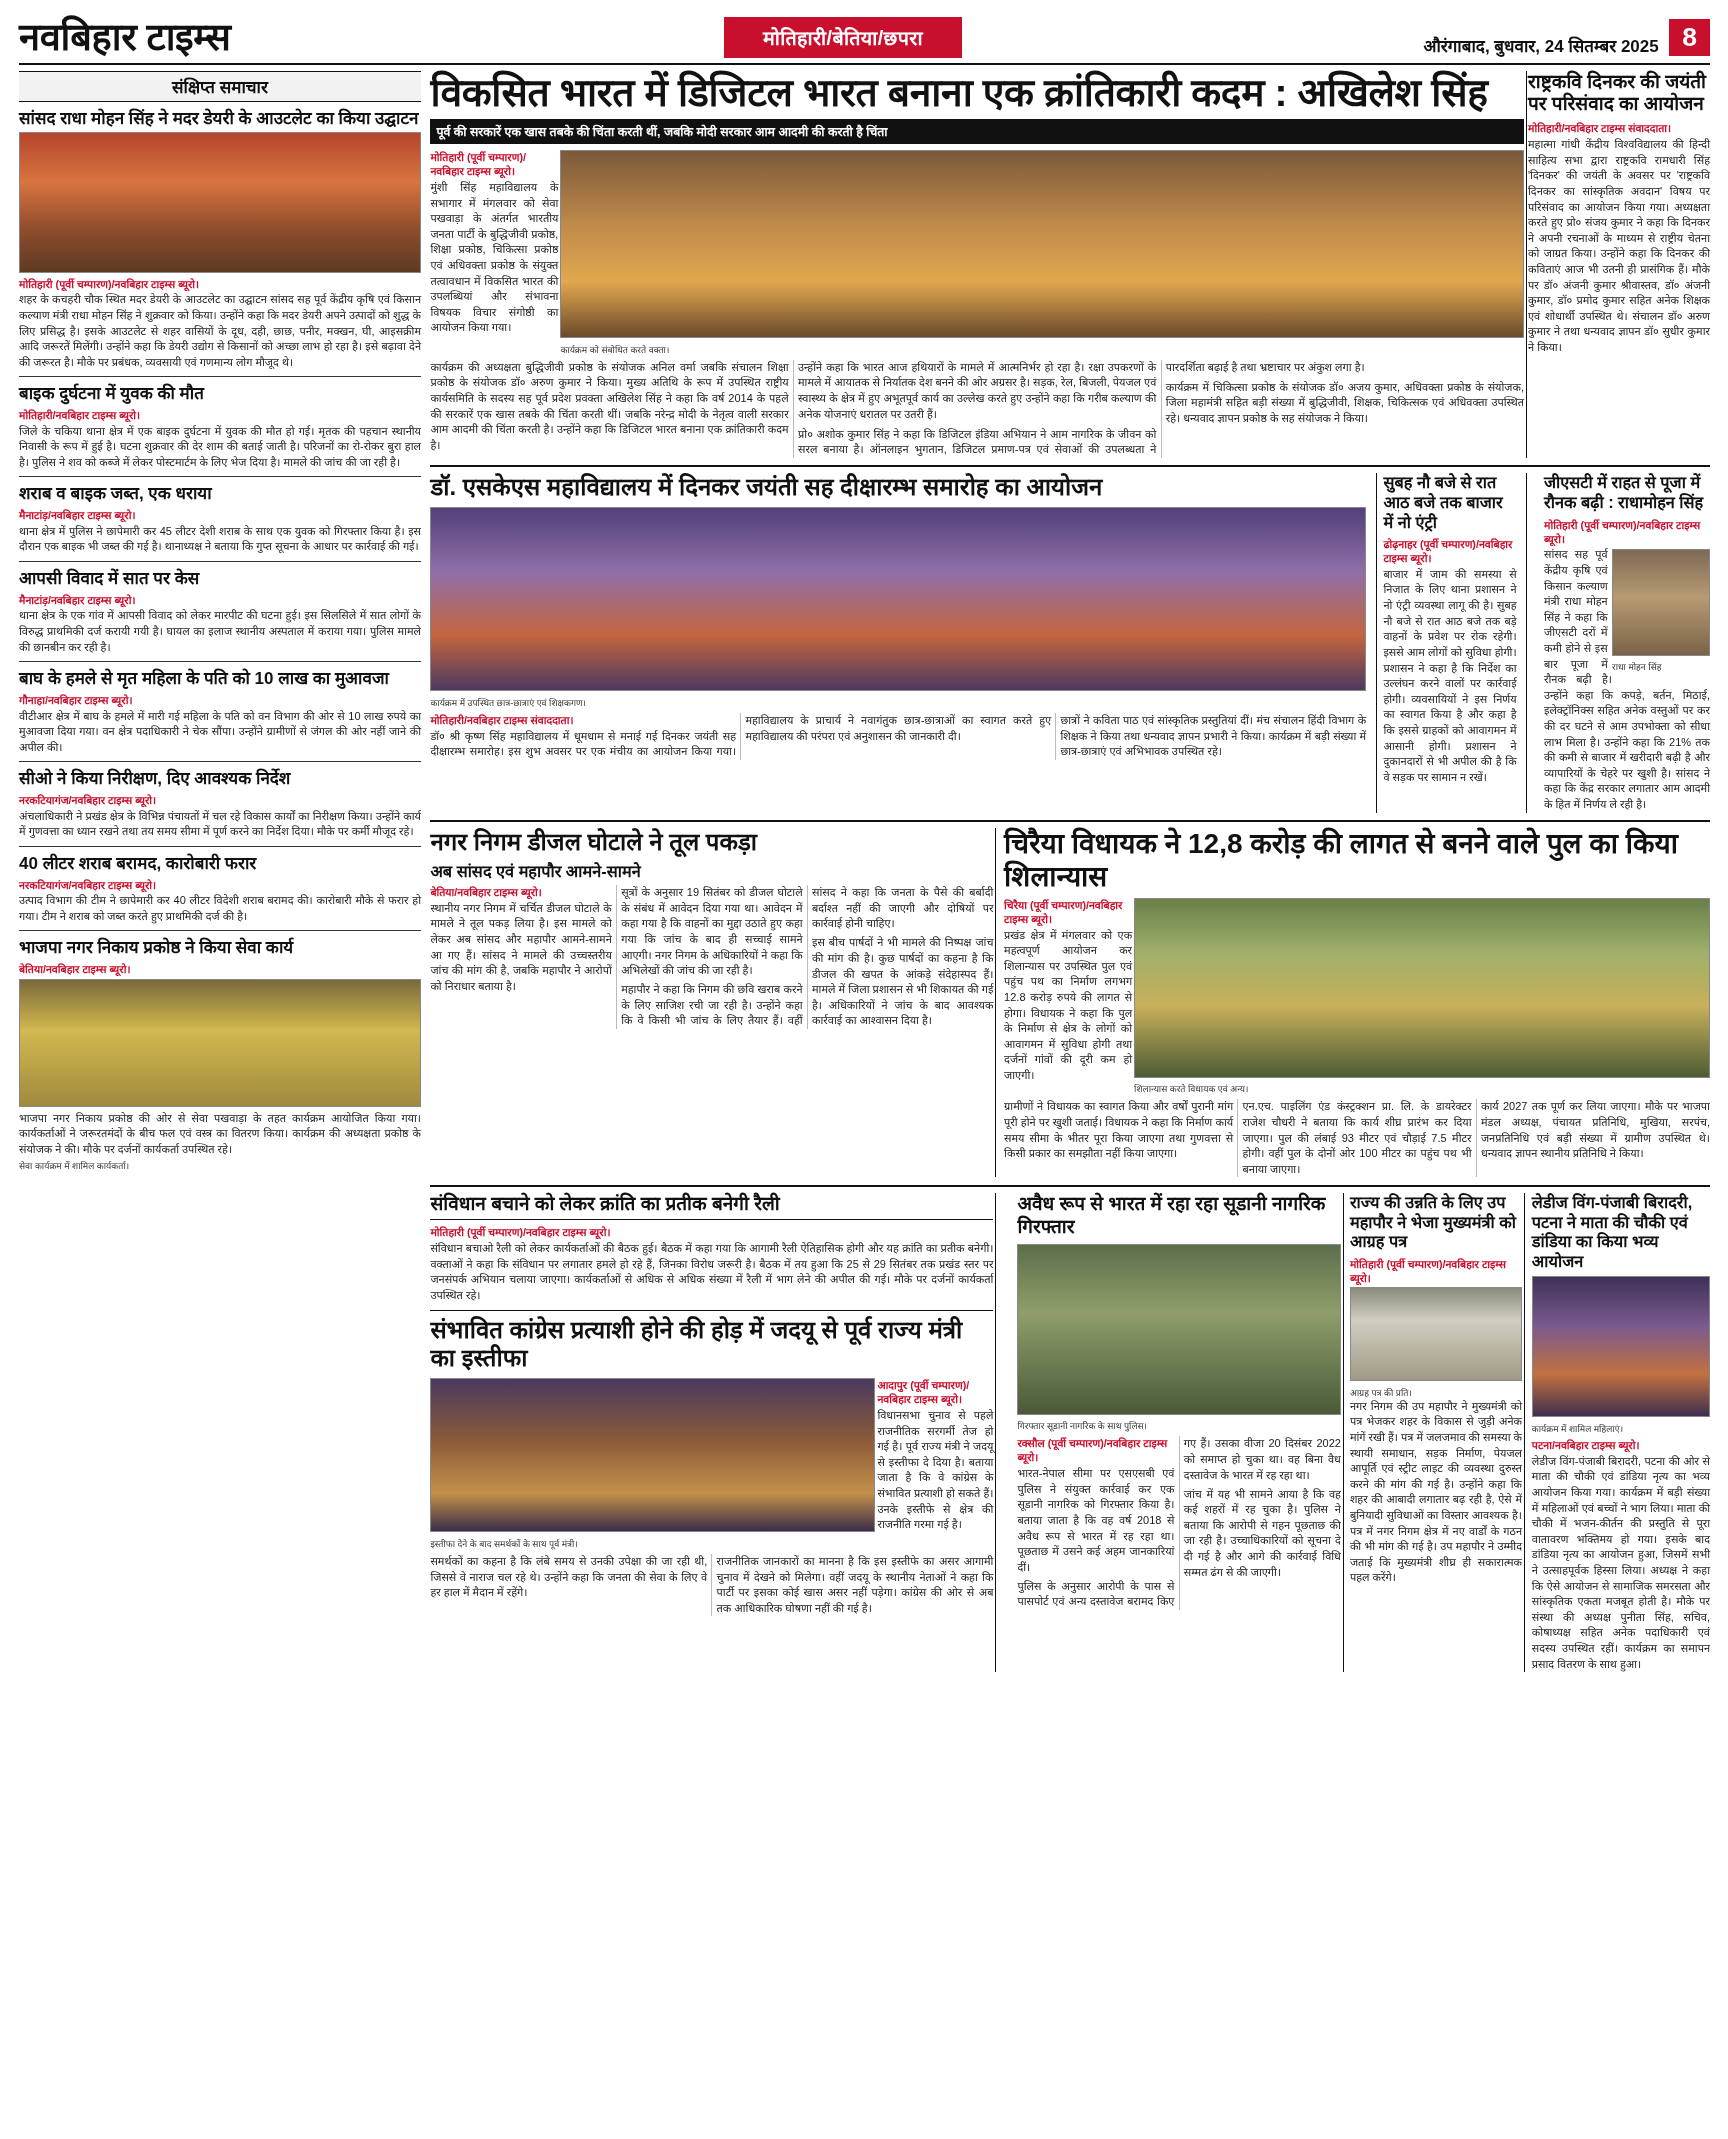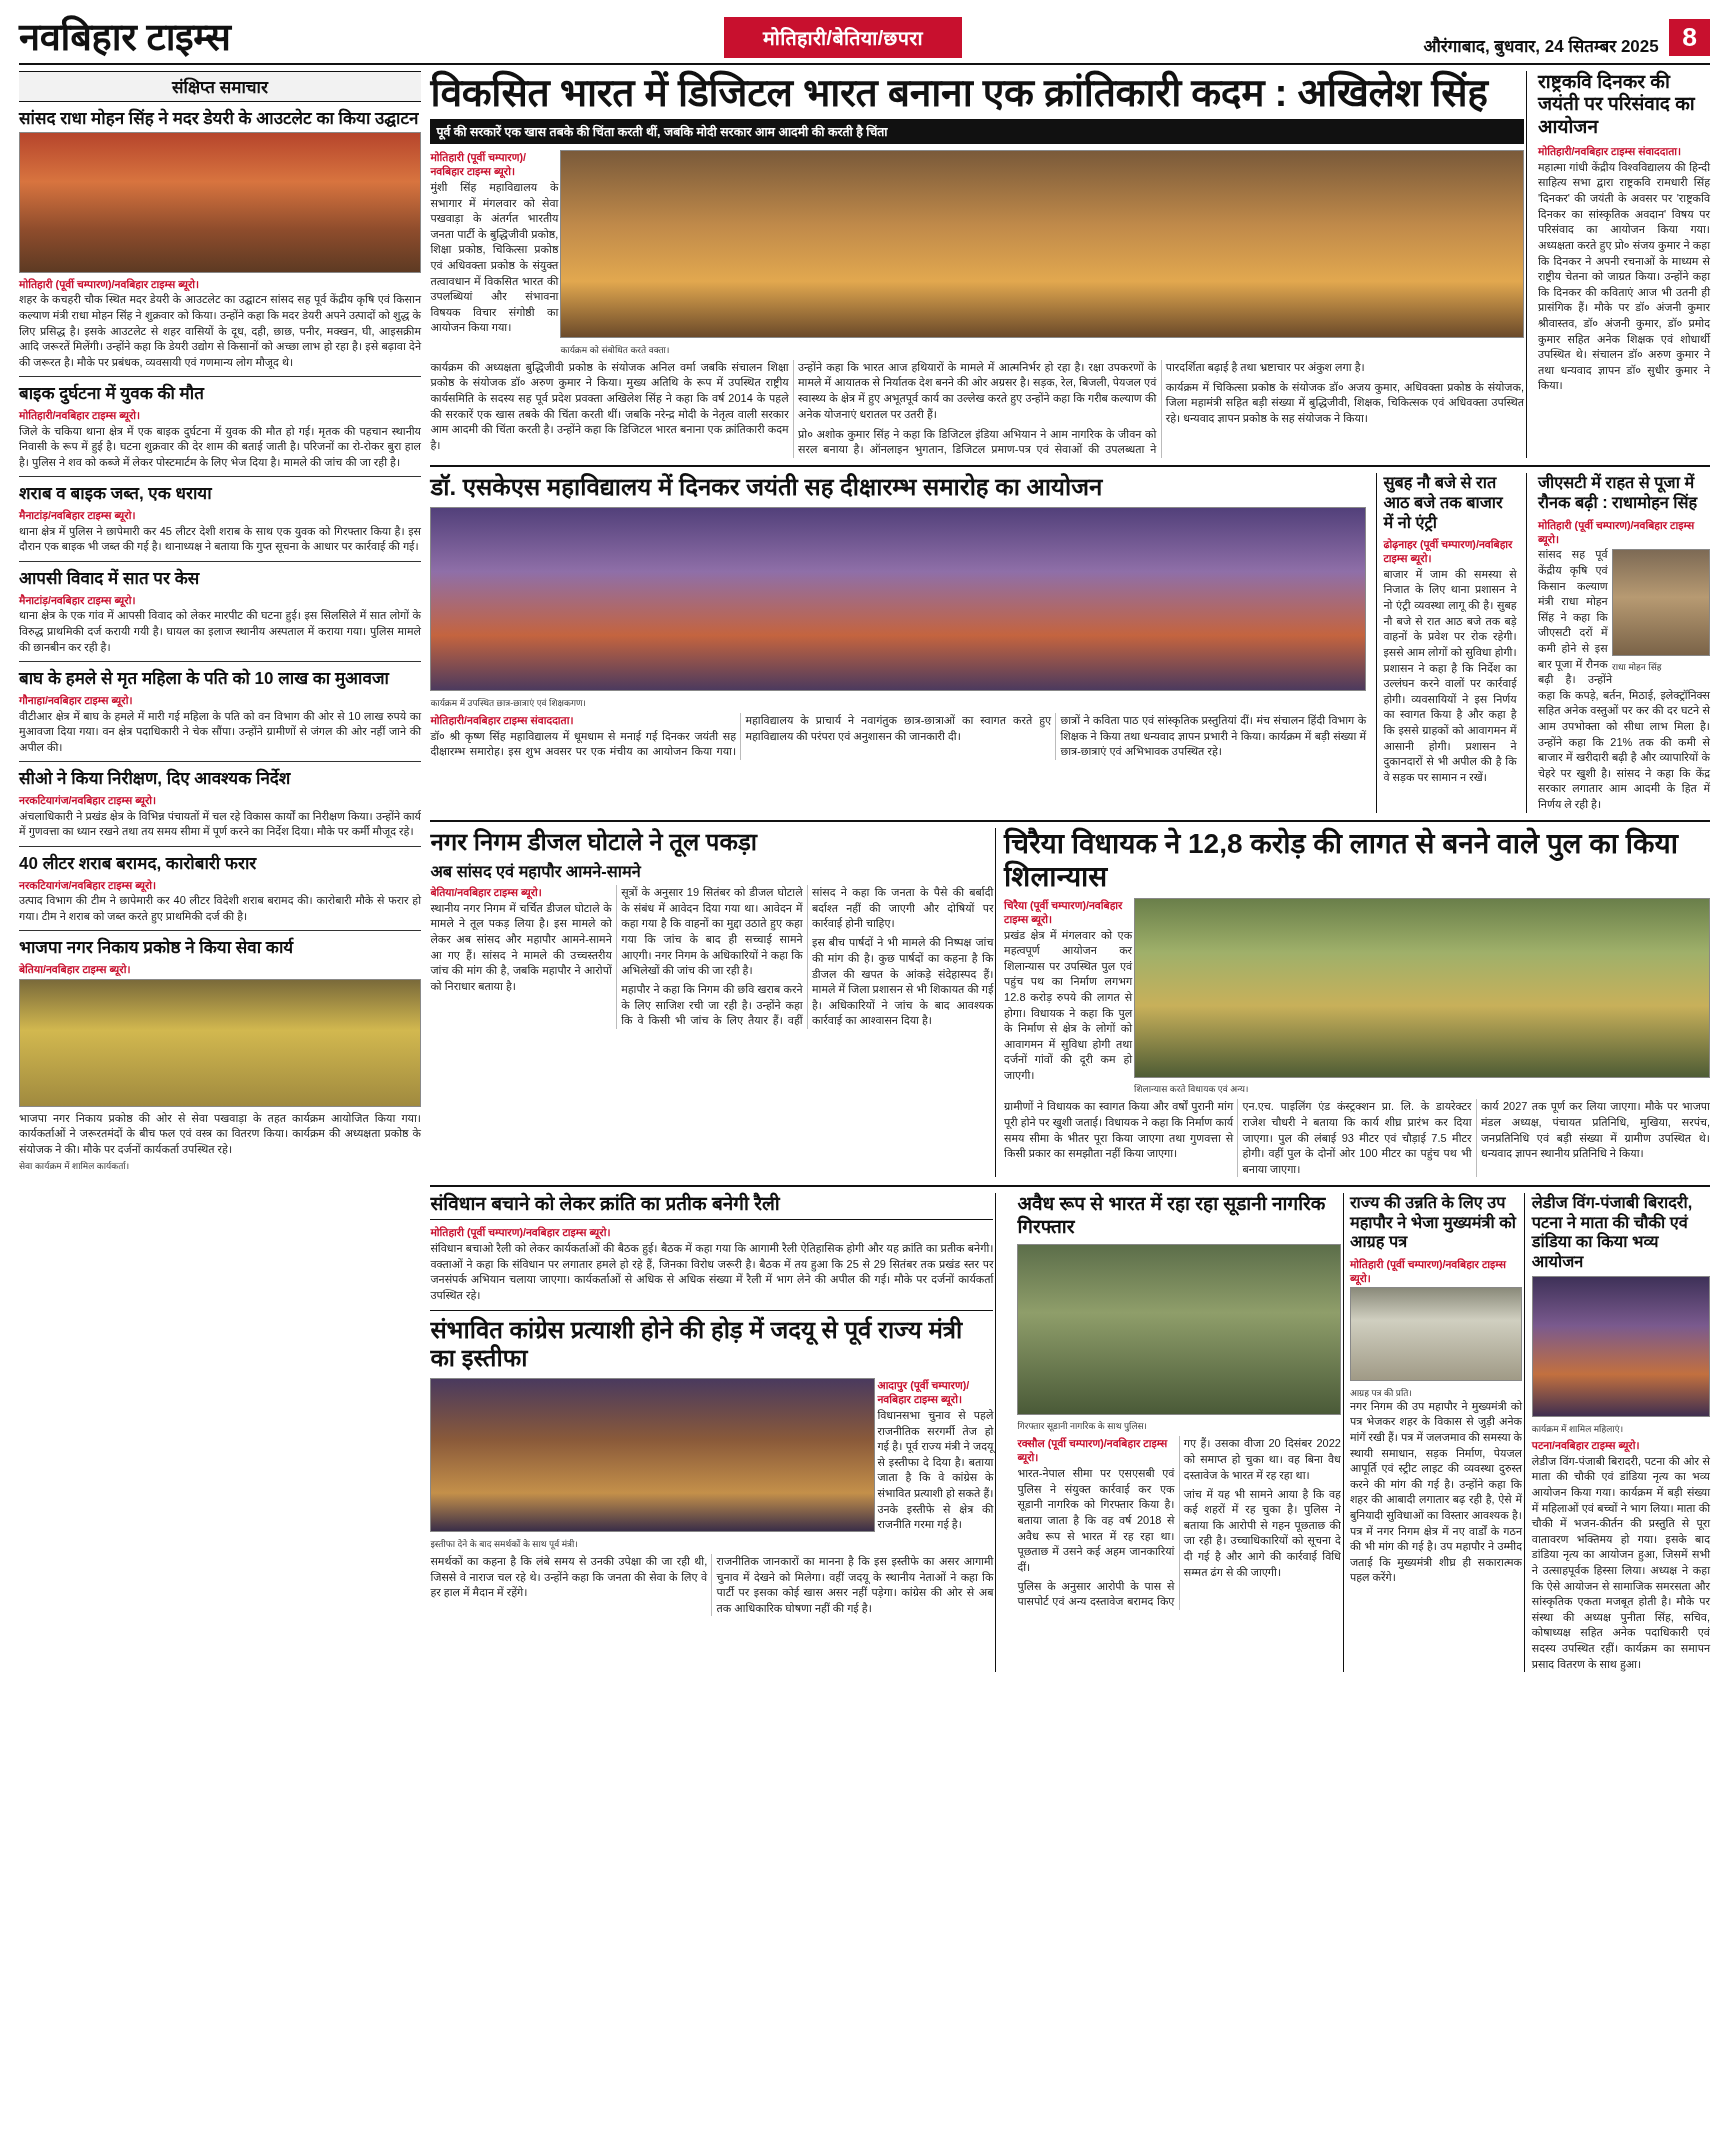--- a/index.html
+++ b/index.html
@@ -279,21 +279,21 @@
             </div>
           </div>
           <div class="cols3" style="margin-top:4.3px">
             <div class="body-text">कार्यक्रम की अध्यक्षता बुद्धिजीवी प्रकोष्ठ के संयोजक अनिल वर्मा जबकि संचालन शिक्षा प्रकोष्ठ के संयोजक डॉ० अरुण कुमार ने किया। मुख्य अतिथि के रूप में उपस्थित राष्ट्रीय कार्यसमिति के सदस्य सह पूर्व प्रदेश प्रवक्ता अखिलेश सिंह ने कहा कि वर्ष 2014 के पहले की सरकारें एक खास तबके की चिंता करती थीं। जबकि नरेन्द्र मोदी के नेतृत्व वाली सरकार आम आदमी की चिंता करती है। उन्होंने कहा कि डिजिटल भारत बनाना एक क्रांतिकारी कदम है।</div>
             <div class="body-text" style="margin-top:4.3px">उन्होंने कहा कि भारत आज हथियारों के मामले में आत्मनिर्भर हो रहा है। रक्षा उपकरणों के मामले में आयातक से निर्यातक देश बनने की ओर अग्रसर है। सड़क, रेल, बिजली, पेयजल एवं स्वास्थ्य के क्षेत्र में हुए अभूतपूर्व कार्य का उल्लेख करते हुए उन्होंने कहा कि गरीब कल्याण की अनेक योजनाएं धरातल पर उतरी हैं।</div>
             <div class="body-text" style="margin-top:4.3px">प्रो० अशोक कुमार सिंह ने कहा कि डिजिटल इंडिया अभियान ने आम नागरिक के जीवन को सरल बनाया है। ऑनलाइन भुगतान, डिजिटल प्रमाण-पत्र एवं सेवाओं की उपलब्धता ने पारदर्शिता बढ़ाई है तथा भ्रष्टाचार पर अंकुश लगा है।</div>
             <div class="body-text" style="margin-top:4.3px">कार्यक्रम में चिकित्सा प्रकोष्ठ के संयोजक डॉ० अजय कुमार, अधिवक्ता प्रकोष्ठ के संयोजक, जिला महामंत्री सहित बड़ी संख्या में बुद्धिजीवी, शिक्षक, चिकित्सक एवं अधिवक्ता उपस्थित रहे। धन्यवाद ज्ञापन प्रकोष्ठ के सह संयोजक ने किया।</div>
           </div>
         </div>
 
-        <div style="flex:0 0 184px;border-left:1.3px solid #111;padding-left:11px">
+        <div style="flex:0 0 184px;border-left:1.3px solid #111;padding-left:1px">
           <h2 class="sec-head sm">राष्ट्रकवि दिनकर की जयंती पर परिसंवाद का आयोजन</h2>
           <div class="byline">मोतिहारी/नवबिहार टाइम्स संवाददाता।</div>
           <div class="body-text">महात्मा गांधी केंद्रीय विश्वविद्यालय की हिन्दी साहित्य सभा द्वारा राष्ट्रकवि रामधारी सिंह 'दिनकर' की जयंती के अवसर पर 'राष्ट्रकवि दिनकर का सांस्कृतिक अवदान' विषय पर परिसंवाद का आयोजन किया गया। अध्यक्षता करते हुए प्रो० संजय कुमार ने कहा कि दिनकर ने अपनी रचनाओं के माध्यम से राष्ट्रीय चेतना को जाग्रत किया। उन्होंने कहा कि दिनकर की कविताएं आज भी उतनी ही प्रासंगिक हैं। मौके पर डॉ० अंजनी कुमार श्रीवास्तव, डॉ० अंजनी कुमार, डॉ० प्रमोद कुमार सहित अनेक शिक्षक एवं शोधार्थी उपस्थित थे। संचालन डॉ० अरुण कुमार ने तथा धन्यवाद ज्ञापन डॉ० सुधीर कुमार ने किया।</div>
         </div>
       </div>
 
       <div class="hr-heavy"></div>
 
       <div class="three-up block">
 
@@ -307,21 +307,21 @@
             <div class="body-text" style="margin-top:4.3px">छात्रों ने कविता पाठ एवं सांस्कृतिक प्रस्तुतियां दीं। मंच संचालन हिंदी विभाग के शिक्षक ने किया तथा धन्यवाद ज्ञापन प्रभारी ने किया। कार्यक्रम में बड़ी संख्या में छात्र-छात्राएं एवं अभिभावक उपस्थित रहे।</div>
           </div>
         </div>
 
         <div style="flex:0 0 141px;border-left:1.3px solid #111;padding-left:6.8px">
           <h2 class="sec-head xs">सुबह नौ बजे से रात आठ बजे तक बाजार में नो एंट्री</h2>
           <div class="byline">ढोढ़नाहर (पूर्वी चम्पारण)/नवबिहार टाइम्स ब्यूरो।</div>
           <div class="body-text">बाजार में जाम की समस्या से निजात के लिए थाना प्रशासन ने नो एंट्री व्यवस्था लागू की है। सुबह नौ बजे से रात आठ बजे तक बड़े वाहनों के प्रवेश पर रोक रहेगी। इससे आम लोगों को सुविधा होगी। प्रशासन ने कहा है कि निर्देश का उल्लंघन करने वालों पर कार्रवाई होगी। व्यवसायियों ने इस निर्णय का स्वागत किया है और कहा है कि इससे ग्राहकों को आवागमन में आसानी होगी। प्रशासन ने दुकानदारों से भी अपील की है कि वे सड़क पर सामान न रखें।</div>
         </div>
 
-        <div style="flex:0 0 184px;border-left:1.3px solid #111;padding-left:11px">
+        <div style="flex:0 0 184px;border-left:1.3px solid #111;padding-left:17px">
           <h2 class="sec-head xs">जीएसटी में राहत से पूजा में रौनक बढ़ी : राधामोहन सिंह</h2>
           <div class="byline">मोतिहारी (पूर्वी चम्पारण)/नवबिहार टाइम्स ब्यूरो।</div>
           <div class="photo ph-portrait" style="height:107px;width:98px;float:right;margin:1.7px 0 2.6px 4.3px"></div>
           <div class="fig-caption" style="float:right;width:98px;clear:right">राधा मोहन सिंह</div>
           <div class="body-text">सांसद सह पूर्व केंद्रीय कृषि एवं किसान कल्याण मंत्री राधा मोहन सिंह ने कहा कि जीएसटी दरों में कमी होने से इस बार पूजा में रौनक बढ़ी है। उन्होंने कहा कि कपड़े, बर्तन, मिठाई, इलेक्ट्रॉनिक्स सहित अनेक वस्तुओं पर कर की दर घटने से आम उपभोक्ता को सीधा लाभ मिला है। उन्होंने कहा कि 21% तक की कमी से बाजार में खरीदारी बढ़ी है और व्यापारियों के चेहरे पर खुशी है। सांसद ने कहा कि केंद्र सरकार लगातार आम आदमी के हित में निर्णय ले रही है।</div>
         </div>
       </div>
 
       <div class="hr-heavy"></div>
 

